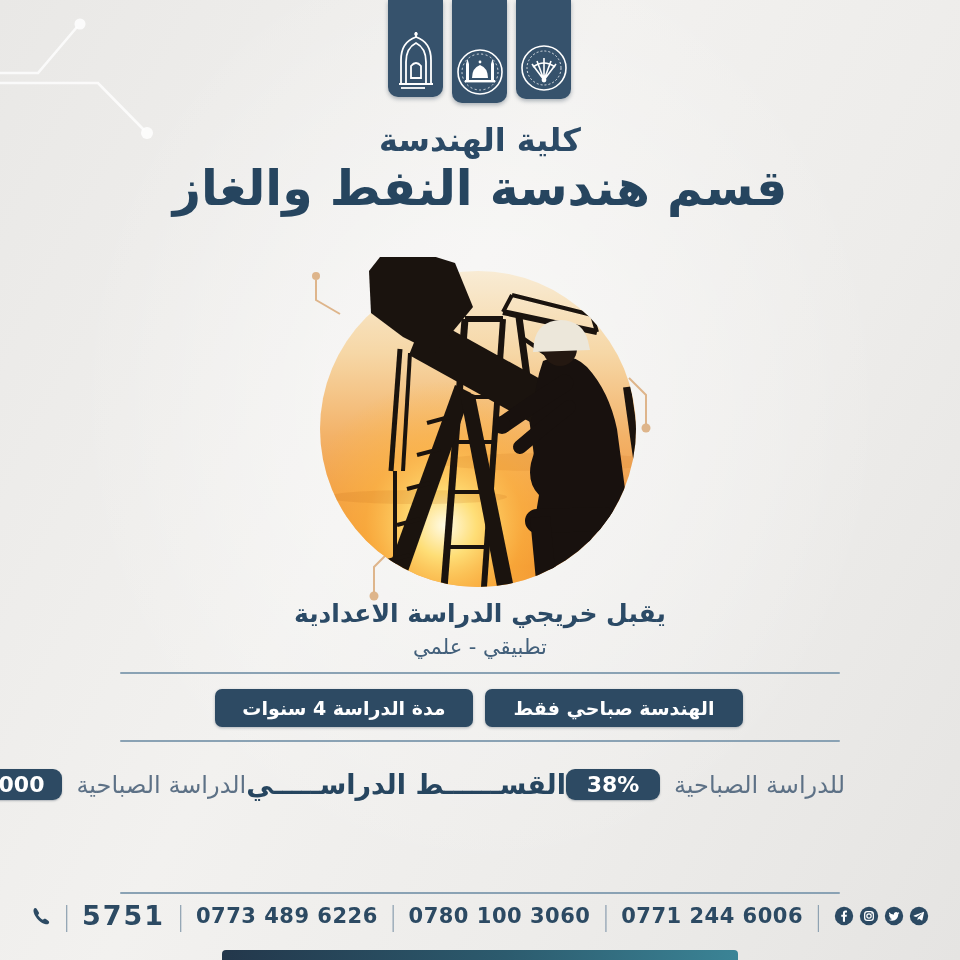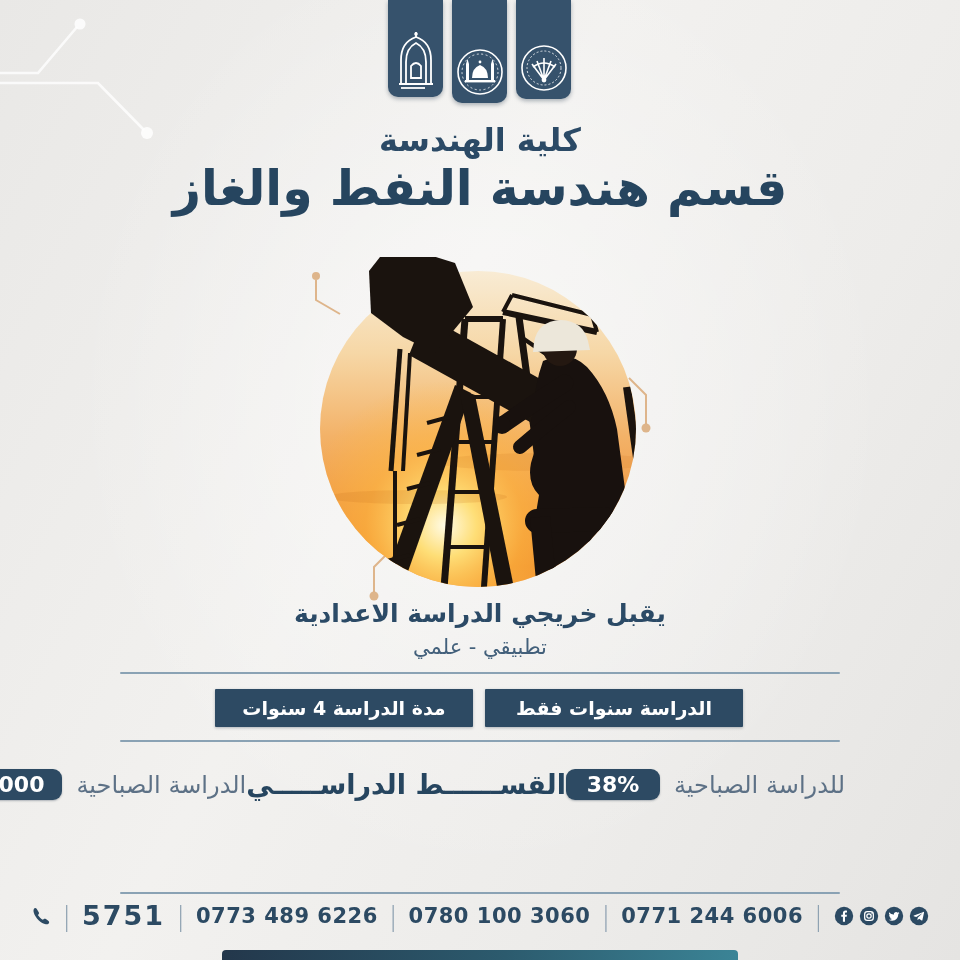--- a/index.html
+++ b/index.html
@@ -29,21 +29,21 @@
   .accept1{position:absolute;top:599px;left:0;right:0;text-align:center;
     font-size:25px;font-weight:700;color:#2b4a66;direction:rtl;}
   .accept2{position:absolute;top:635px;left:0;right:0;text-align:center;
     font-size:21px;font-weight:400;color:#43607b;direction:rtl;}
   
   .divider{position:absolute;left:120px;right:120px;height:2px;background:#8aa2b4;border-radius:1px;}
   .d1{top:672px;} .d2{top:740px;} .d3{top:892px;}
   
   .pills{position:absolute;top:689px;left:215px;width:528px;display:flex;
     justify-content:space-between;direction:rtl;}
-  .pill{width:258px;height:38px;background:#2d4a63;border-radius:1px;color:#fff;
+  .pill{width:258px;height:38px;background:#2d4a63;border-radius:7px;color:#fff;
     font-size:19px;font-weight:700;display:flex;align-items:center;justify-content:center;
     direction:rtl;box-shadow:0 1px 3px rgba(20,40,60,.3);text-align:right;}
   
   .info{position:absolute;top:769px;left:115px;right:115px;display:flex;
     justify-content:space-between;direction:rtl;}
   .block{display:flex;flex-direction:row;align-items:flex-start;direction:rtl;}
   .block-title{font-size:27px;font-weight:800;color:#26455f;margin-bottom:12px;white-space:nowrap;}
   .block-sub{display:flex;align-items:center;gap:14px;direction:rtl;}
   .sub-label{font-size:24px;color:#5d7186;font-weight:500;white-space:nowrap;}
   .badge{background:#2d4a63;color:#fff;font-size:22px;font-weight:700;border-radius:9px;
@@ -200,21 +200,21 @@
       <polygon points="84,-14 148,6 166,50 128,96 96,80 64,56 62,14" fill="#1a130e"></polygon>
     </svg>
   </div>
 
   <div class="accept1">يقبل خريجي الدراسة الاعدادية</div>
   <div class="accept2">تطبيقي - علمي</div>
 
   <div class="divider d1"></div>
 
   <div class="pills">
-    <div class="pill">الدراسة سنوات فقط</div>
+    <div class="pill">الهندسة صباحي فقط</div>
     <div class="pill">مدة الدراسة 4 سنوات</div>
   </div>
 
   <div class="divider d2"></div>
 
   <div class="info">
     <div class="block">
       <div class="block-sub">
         <span class="sub-label">للدراسة الصباحية</span>
         <span class="badge">38%</span>

